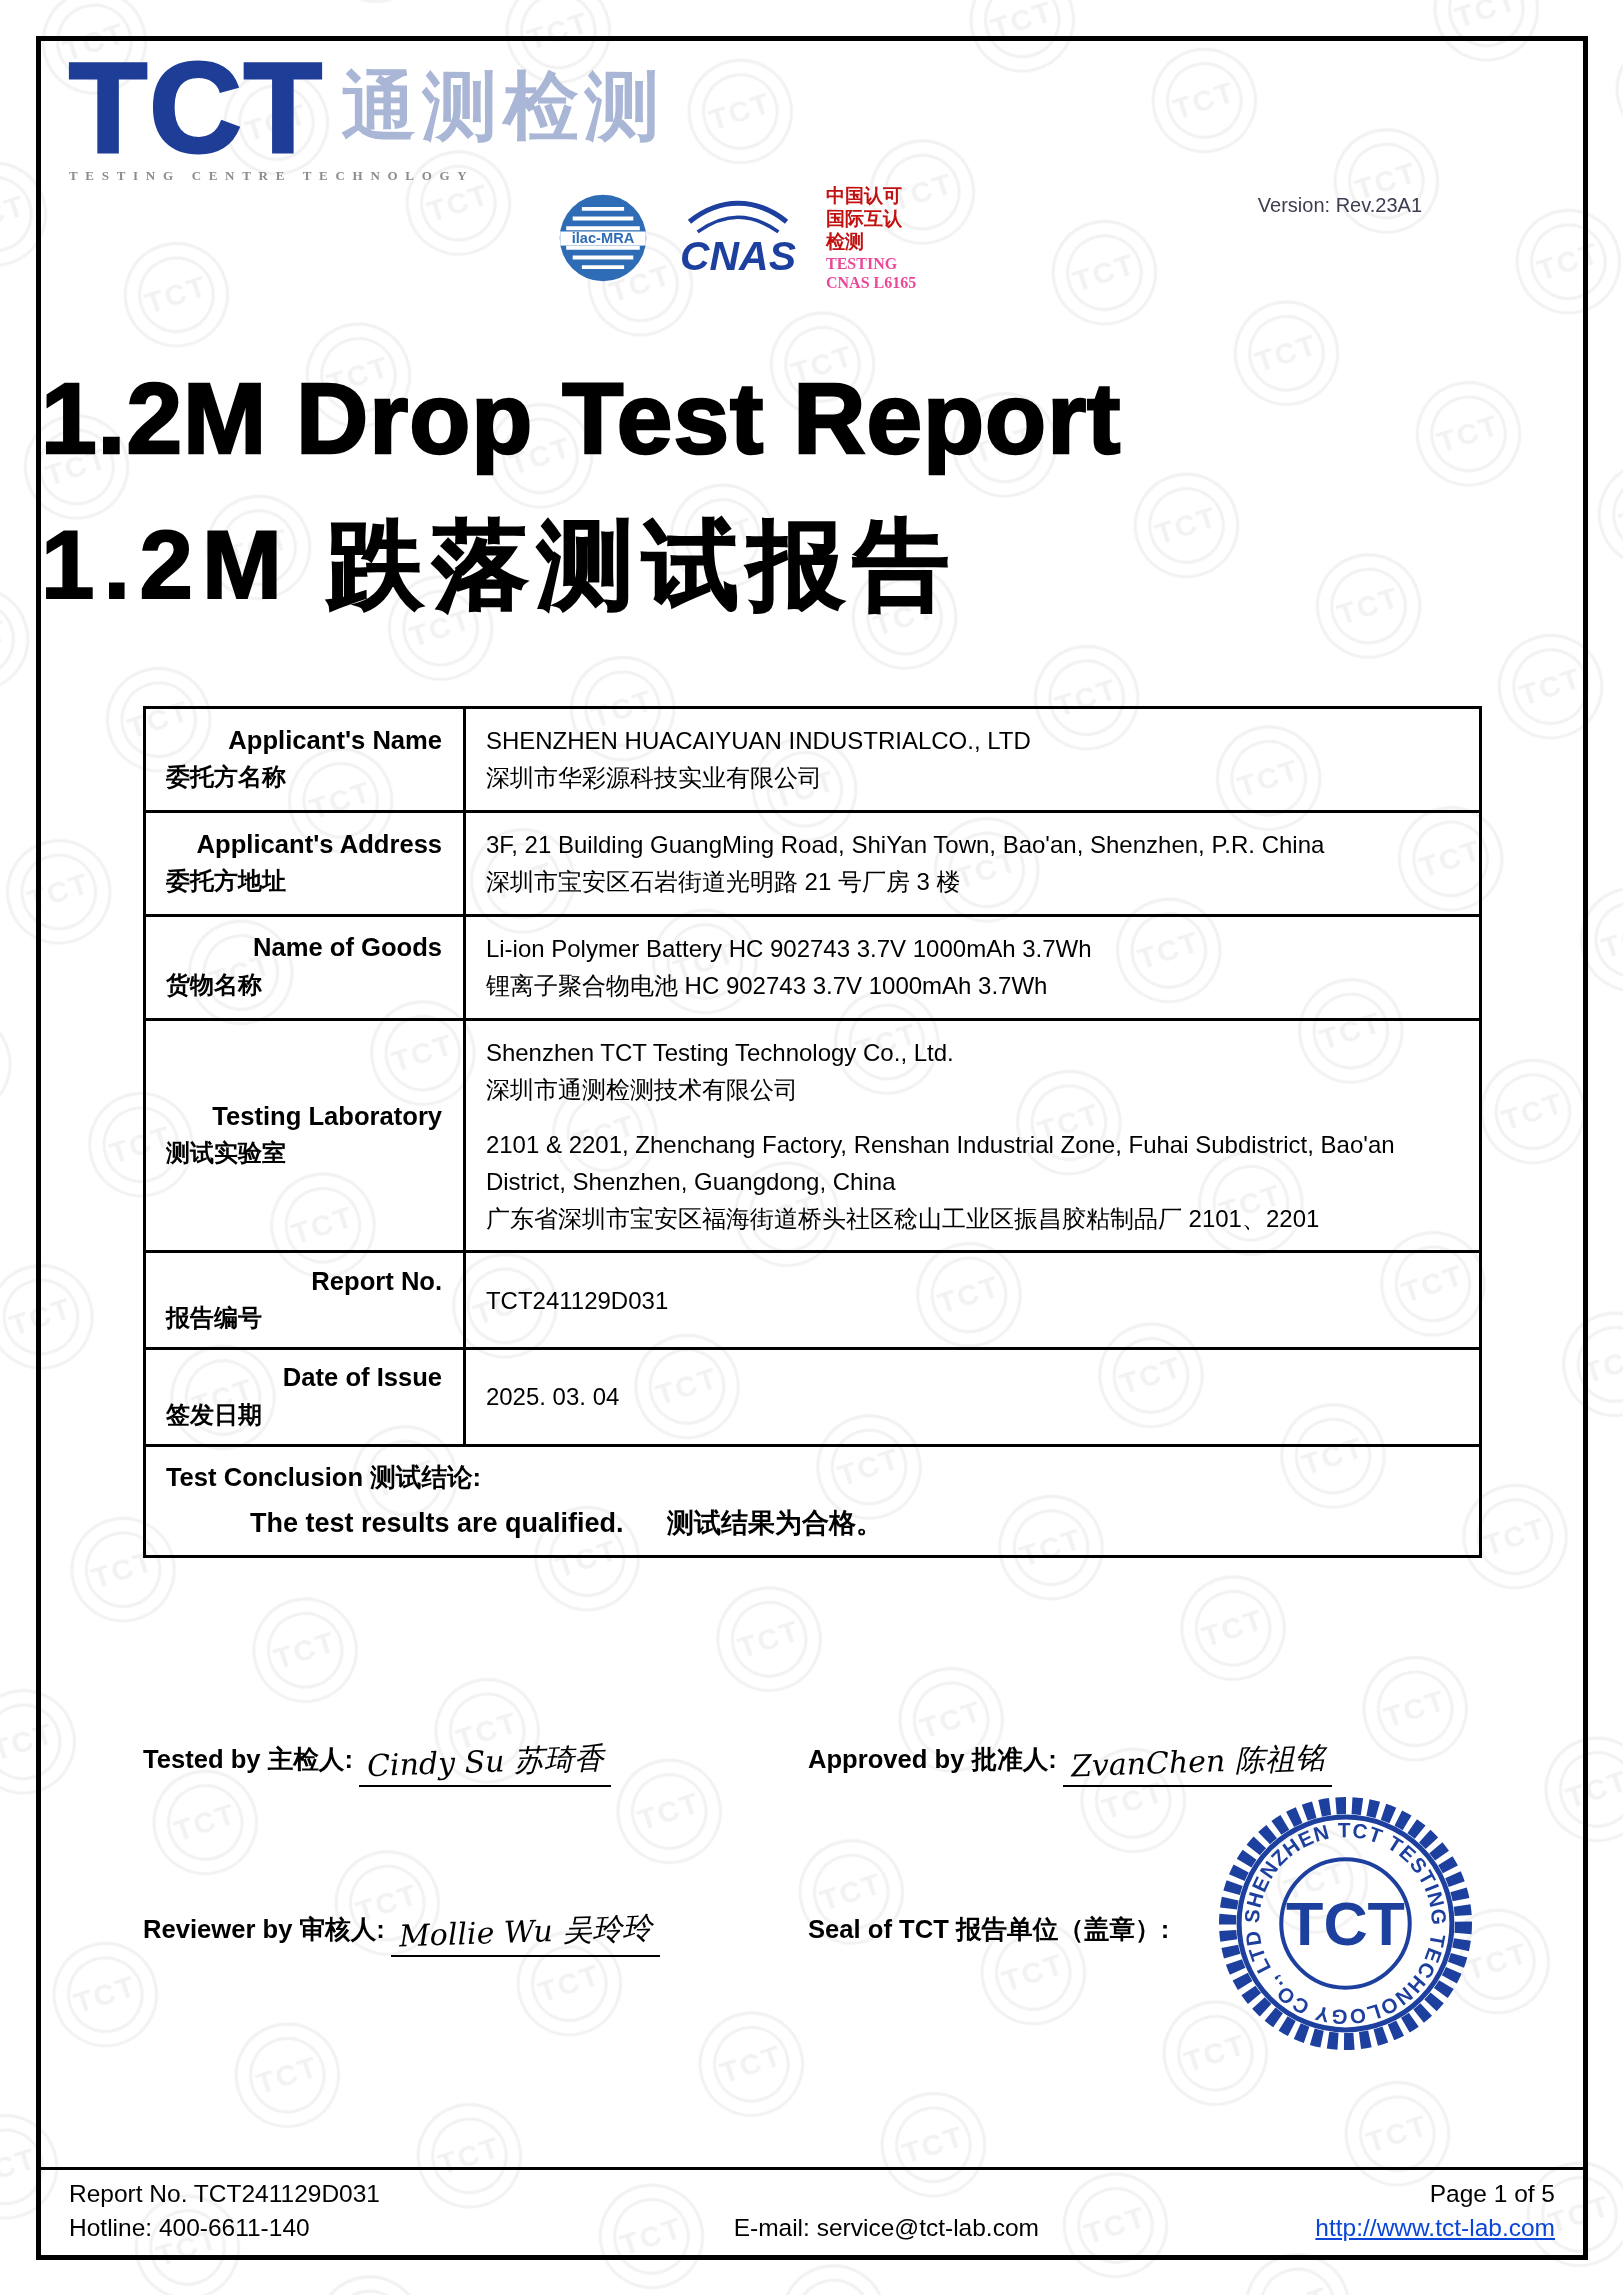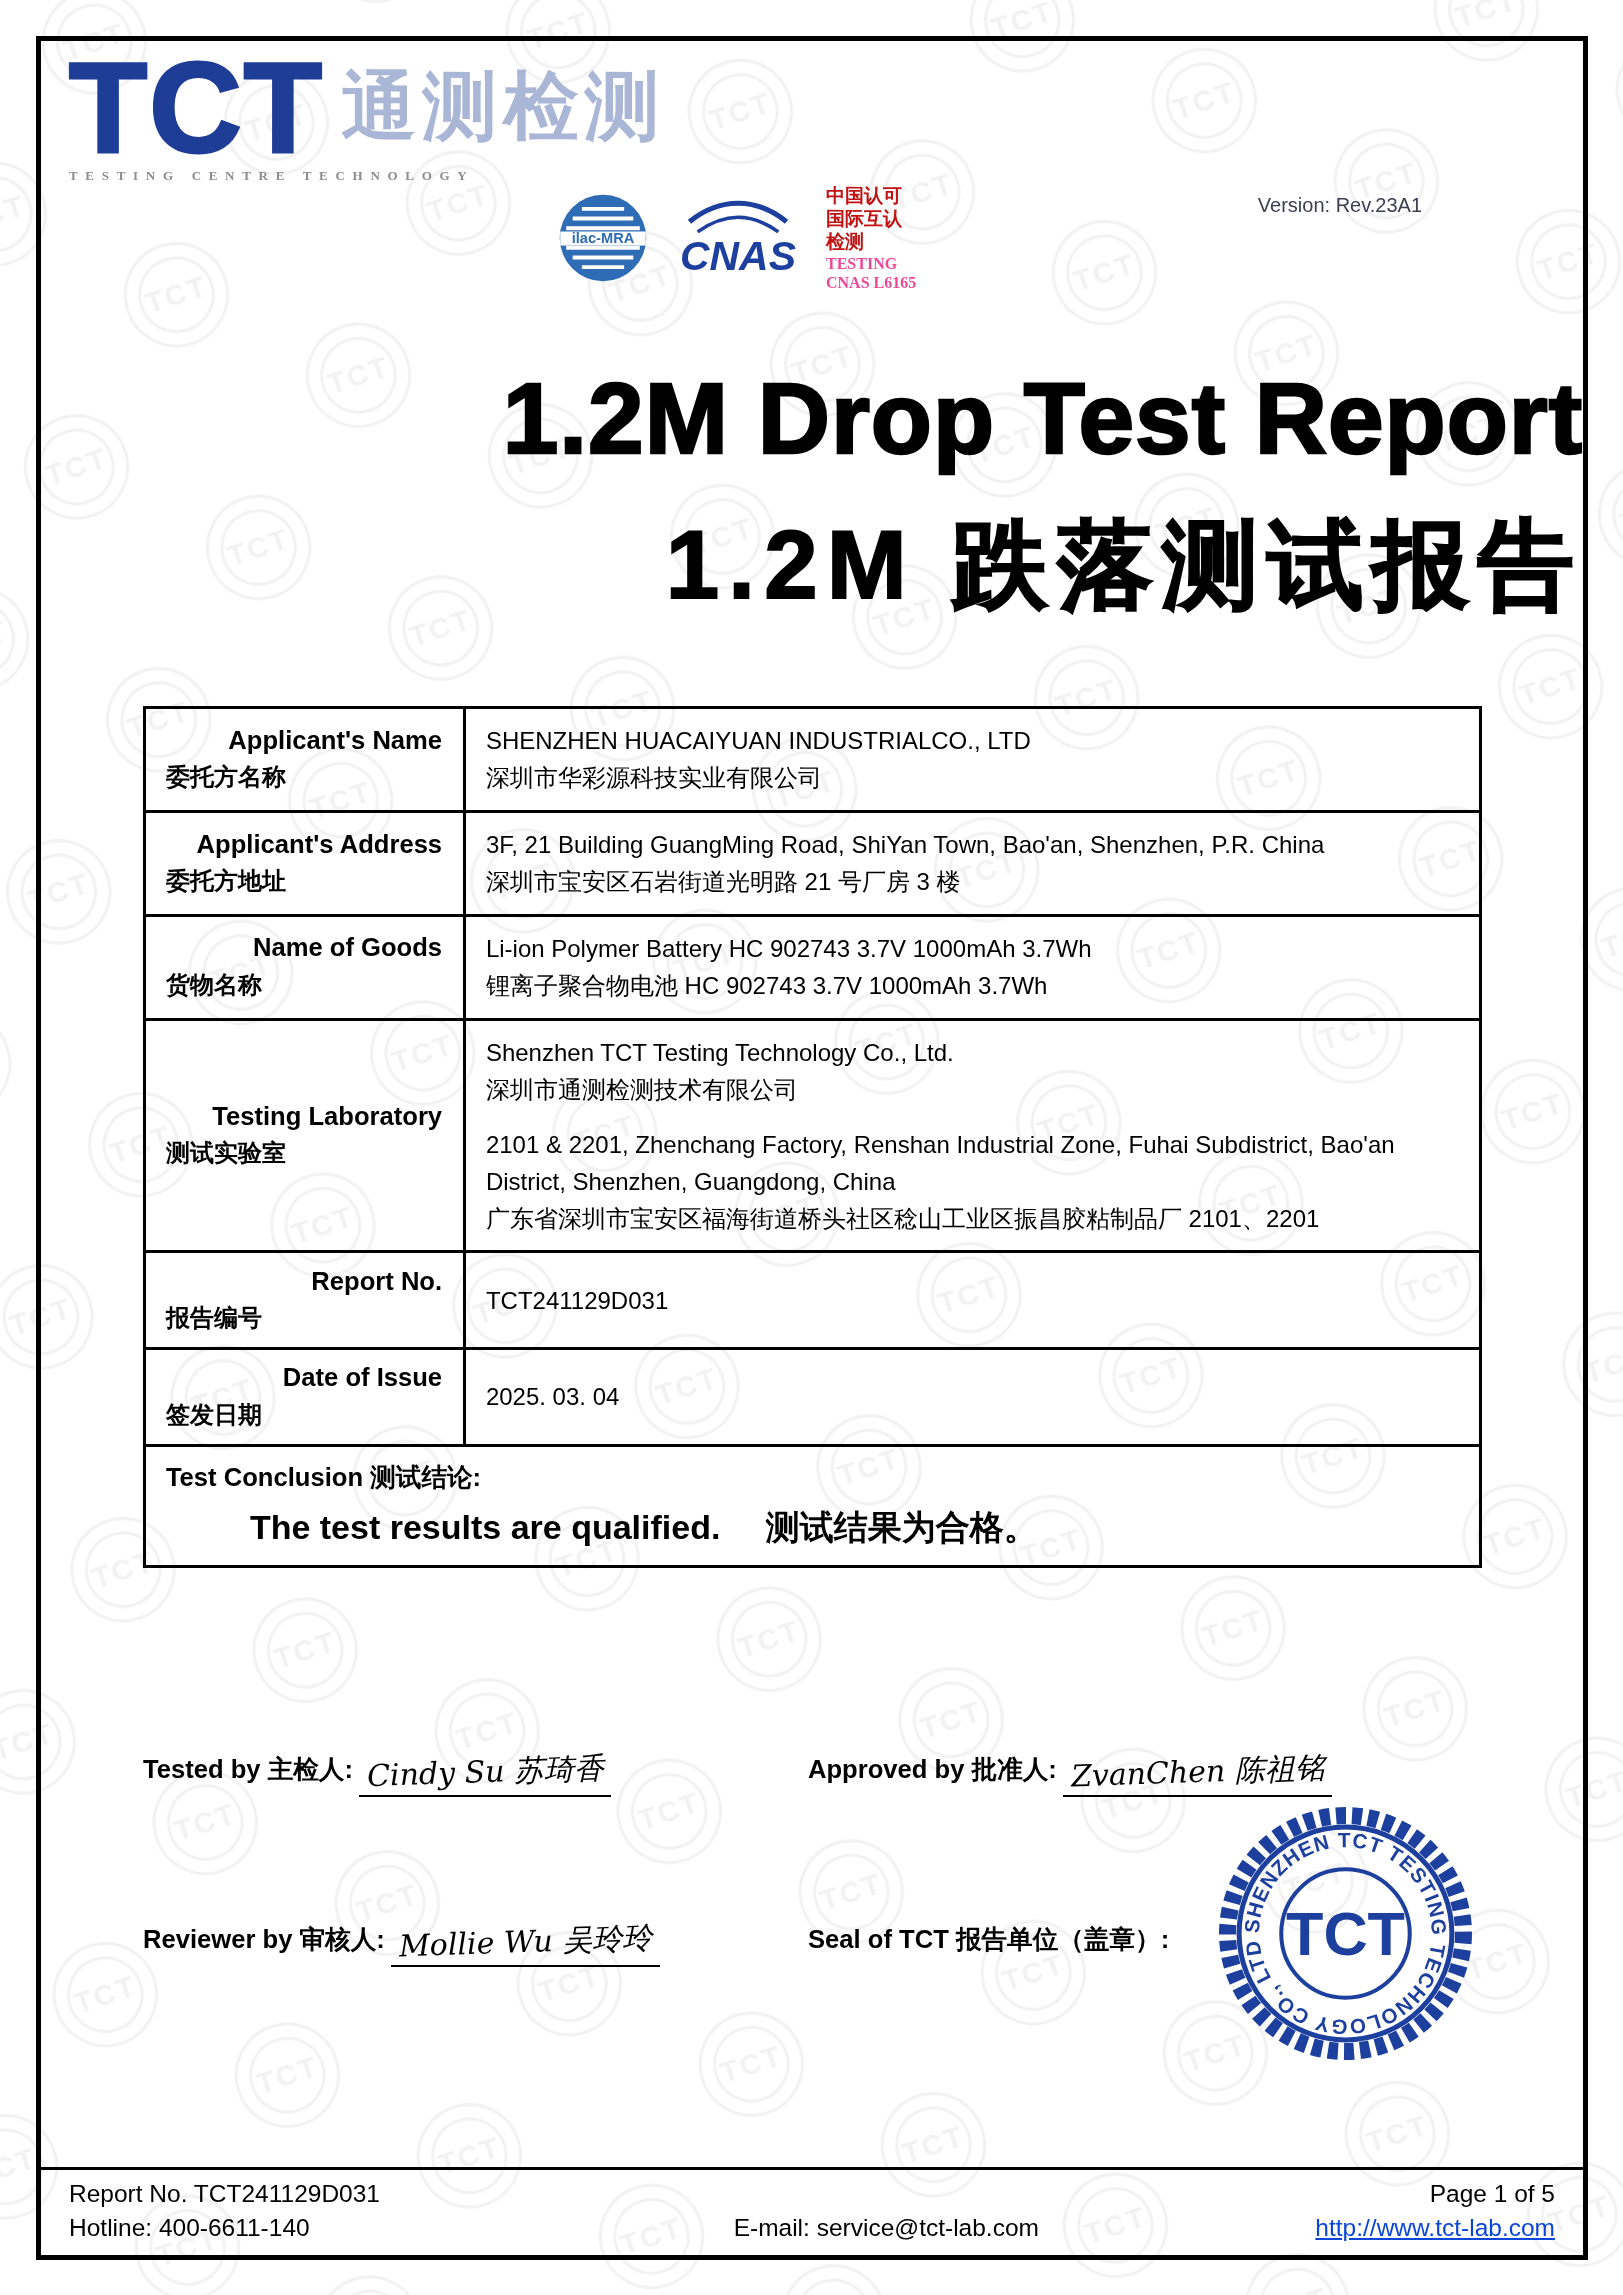--- a/index.html
+++ b/index.html
@@ -33,35 +33,35 @@
   .accred { position:absolute; left:516px; top:143px; display:flex; align-items:center; gap:24.5px; }
   .ilac-svg { width:92px; height:92px; }
   .cnas-svg { width:128px; height:92px; }
   .accred-text { line-height:1.22; }
   .accred-text .red { color:#c11111; font-size:19px; font-weight:700; }
   .accred-text .blk { color:#ec4899; font-size:16px; font-weight:700; font-family:"Liberation Serif",serif; }
 
   .version { position:absolute; right:161px; top:153px; font-size:20px; color:#3d3d52; }
 
   
-  .title { text-align:right; margin-top:54px; flex:none; }
+  .title { text-align:left; margin-top:54px; flex:none; }
   .title-en { font-size:100px; font-weight:700; -webkit-text-stroke:2.6px #000; letter-spacing:1px; }
   .title-cn { font-size:96px; font-weight:700; -webkit-text-stroke:2px #000; letter-spacing:9.2px; margin-top:25.6px; }
 
   
   table.info { width:1339px; margin:74px auto 0; border-collapse:collapse; flex:none; }
   table.info td { border:3.6px solid #000; vertical-align:middle; padding:13.3px 20.4px; }
   td.lbl { width:320px; font-weight:700; }
   .lbl .en { display:block; font-size:25.6px;text-align:right; }
   .lbl .cn { display:block; font-size:24px; margin-top:6.1px; }
   .val .line { display:block; font-size:24px; line-height:1.55; }
   .val .gap  { margin-top:17.4px; }
   td.concl { padding:15.3px 20.4px 19.4px; }
   .concl .head { font-weight:700; font-size:25.6px; }
-  .concl .body { font-weight:700; font-size:34px; margin-top:10.2px; padding-left:84px; }
+  .concl .body { font-weight:700; font-size:27px; margin-top:10.2px; padding-left:84px; }
   .concl .csp { margin-left:36px; }
 
   
   .sigs { position:relative; margin:184px 102px 0; height:327px; flex:none; font-size:25.6px; }
   .sig-row { display:flex; }
   .sig-row.second { margin-top:125px; }
   .sig-cell { display:flex; align-items:flex-start; }
   .sig-cell.left { width:665px; flex:none; }
   .sig-label { font-weight:700; white-space:nowrap; }
   .sig-line { display:inline-block; border-bottom:2px solid #000; min-width:240px; text-align:center;

